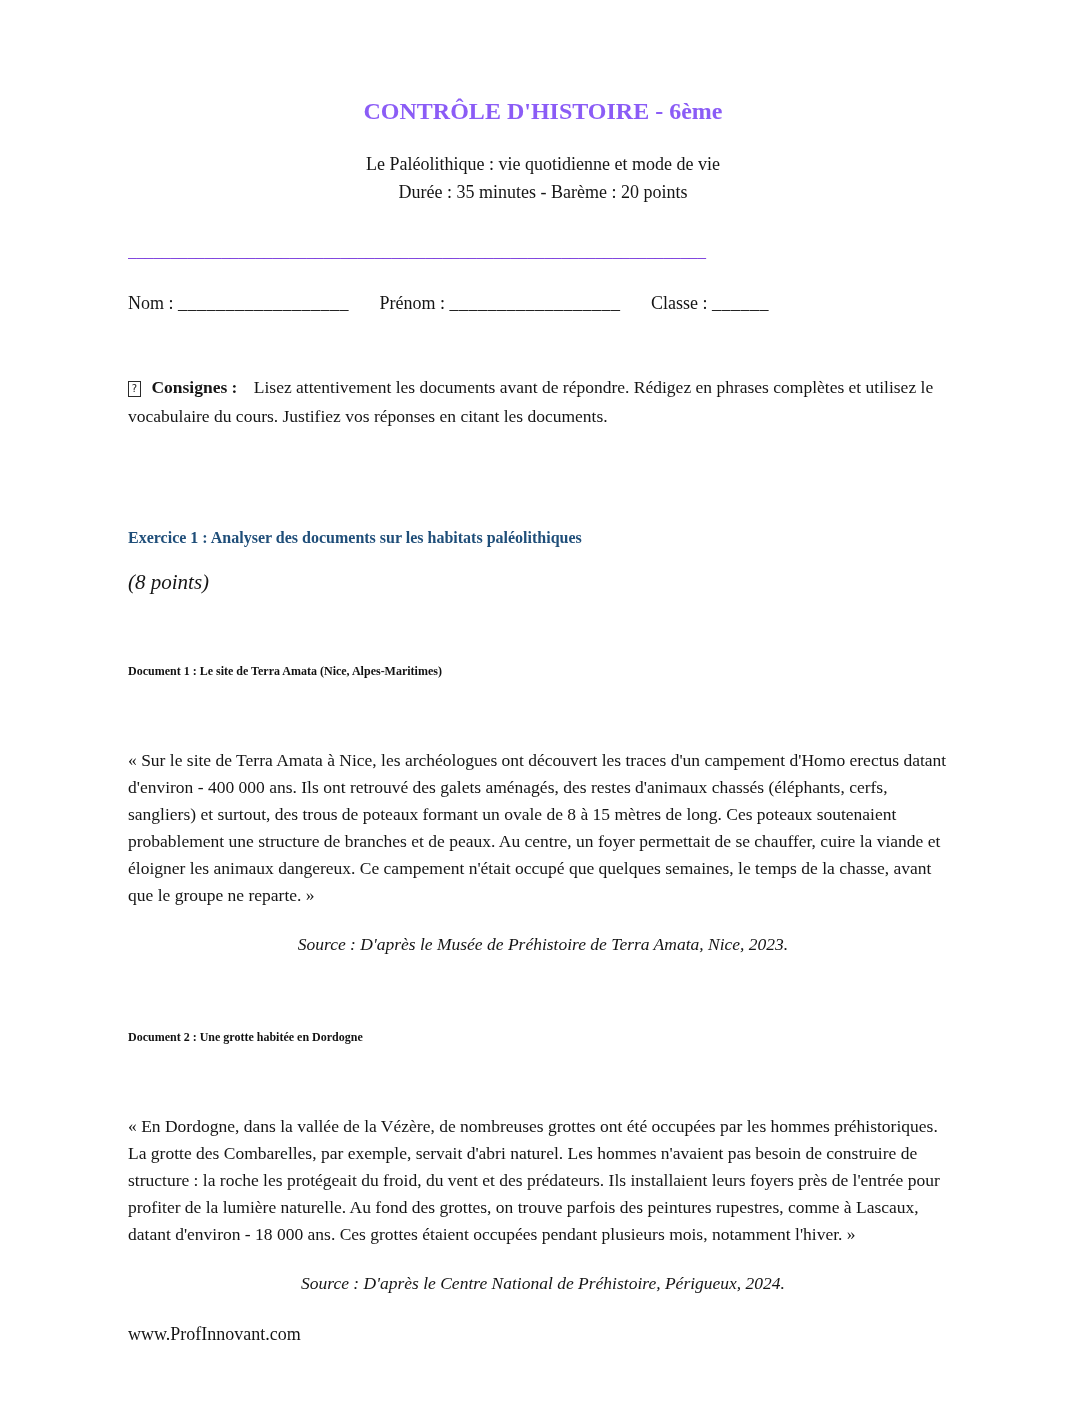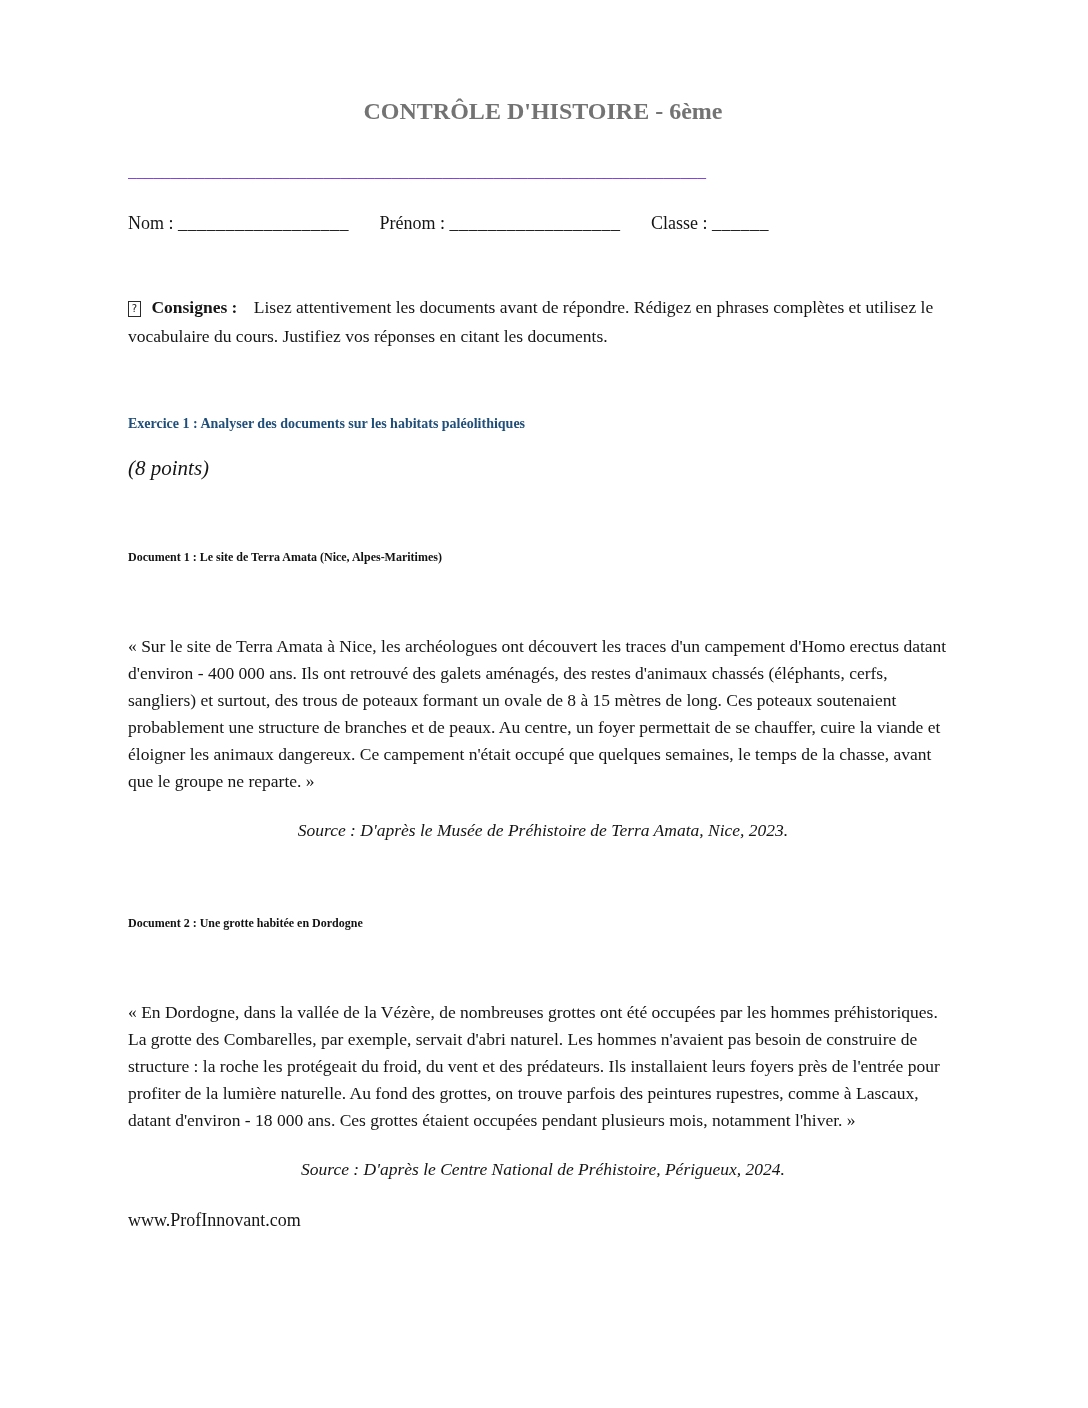--- a/index.html
+++ b/index.html
@@ -17,21 +17,21 @@
     font-family: "Liberation Serif", "DejaVu Serif", serif;
     color: #151515;
     overflow: hidden;
   }
   .title {
     margin: 0;
     font-size: 24px;
     line-height: 30px;
     font-weight: bold;
     text-align: center;
-    color: #737373;
+    color: #8b5cf6;
   }
   .subtitle {
     margin-top: 24px;
     font-size: 18px;
     line-height: 28px;
     text-align: center;
   }
   .separator {
     margin-top: 36px;
     font-size: 17px;
@@ -62,22 +62,22 @@
     margin-right: 6px;
     border: 1.3px solid #2a2a2a;
     font-family: "DejaVu Sans", sans-serif;
     font-size: 10px;
     line-height: 13px;
     text-align: center;
     vertical-align: 1px;
     font-weight: normal;
   }
   .exercise-heading {
-    margin: 60px 0 0 0;
-    font-size: 14px;
+    margin: 94px 0 0 0;
+    font-size: 16px;
     line-height: 26px;
     font-weight: bold;
     color: #1F4E79;
   }
   .points {
     margin: 18px 0 0 0;
     font-size: 21px;
     line-height: 27px;
     font-style: italic;
   }
@@ -108,20 +108,24 @@
     line-height: 27px;
   }
 </style>
 </head>
 <body>
 
 <div class="page">
 
   <h1 class="title">CONTRÔLE D'HISTOIRE - 6ème</h1>
 
+  <div class="subtitle">
+    <div>Le Paléolithique : vie quotidienne et mode de vie</div>
+    <div>Durée : 35 minutes - Barème : 20 points</div>
+  </div>
 
   <div class="separator">____________________________________________________________________</div>
 
   <div class="identity">
     <span class="pair"><span>Nom :</span> <span class="blank">__________________</span></span>
     <span class="pair"><span>Prénom :</span> <span class="blank">__________________</span></span>
     <span class="pair"><span>Classe :</span> <span class="blank">______</span></span>
   </div>
 
   <p class="consignes">

